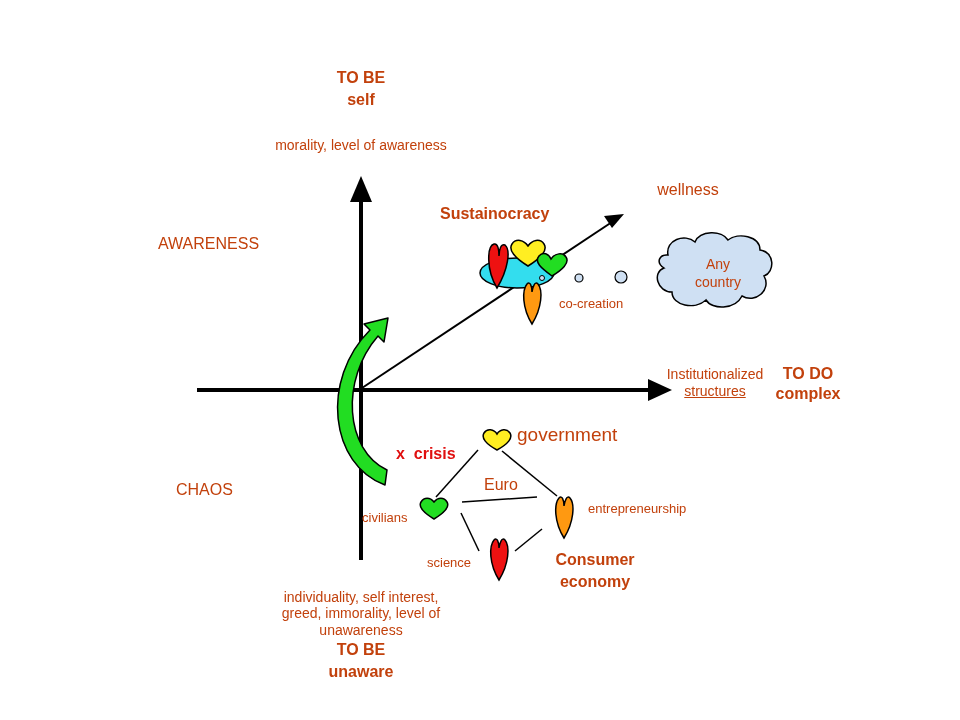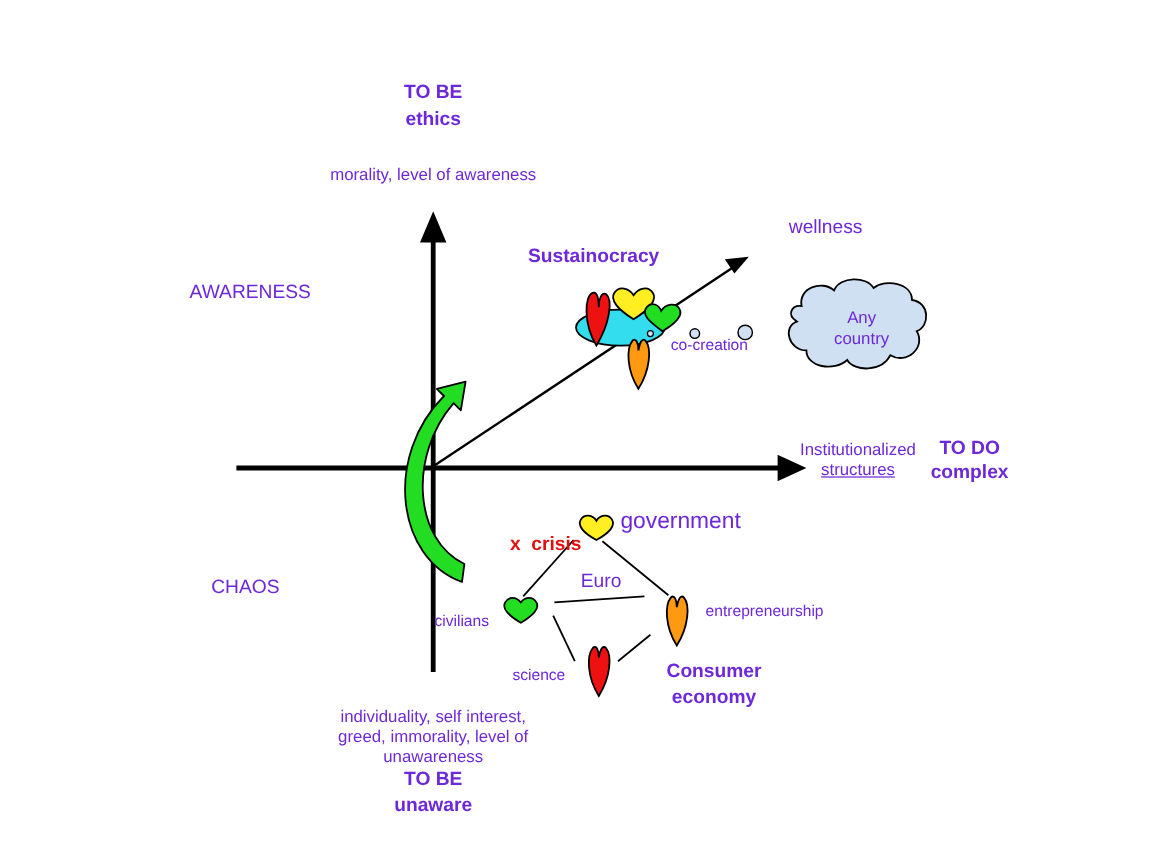--- a/index.html
+++ b/index.html
@@ -1,18 +1,18 @@
 <!DOCTYPE html>
 <html><head>
 <meta charset="utf-8">
 <style>
   html, body { margin: 0; padding: 0; background: #ffffff; }
   body { width: 960px; height: 720px; overflow: hidden; position: relative; font-family: "Liberation Sans", sans-serif; }
   #stage { position: absolute; left: 0; top: 0; width: 960px; height: 720px; }
-  .t { position: absolute; color: #6d28d9; white-space: nowrap; text-align: center; font-family: "Liberation Sans", sans-serif; line-height: 1.2; }
+  .t { position: absolute; color: #c2410c; white-space: nowrap; text-align: center; font-family: "Liberation Sans", sans-serif; line-height: 1.2; }
   .b { font-weight: bold; }
 </style>
 </head>
 <body>
 
 <div id="stage">
   <svg width="960" height="720" viewBox="0 0 960 720" style="position:absolute;left:0;top:0;">
     <defs></defs>
 
     <line x1="197" y1="390" x2="655" y2="390" stroke="#000" stroke-width="4"></line>
@@ -43,39 +43,39 @@
     <line x1="461" y1="513" x2="479" y2="551" stroke="#000" stroke-width="1.5"></line>
     <line x1="515" y1="551" x2="542" y2="529" stroke="#000" stroke-width="1.5"></line>
 
     <path d="M 497,450 C 486,444 481,438 484,433 C 487,428 494,429 497,434 C 500,429 507,428 510,433 C 513,438 508,444 497,450 Z" fill="#ffee22" stroke="#000" stroke-width="1.5"></path>
     <path d="M 434,519 C 424,513 418,507 421,502 C 424,497 430,497 434,502 C 438,497 444,497 447,502 C 450,507 444,513 434,519 Z" fill="#22dd22" stroke="#000" stroke-width="1.5"></path>
     <path d="M 564,538 C 554,522 554,504 559,498 C 562,495 564,500 564,506 C 565,500 567,495 570,498 C 575,504 574,522 564,538 Z" fill="#ff9911" stroke="#000" stroke-width="1.5"></path>
     <path d="M 499,580 C 489,564 489,546 494,540 C 497,537 499,542 499,548 C 500,542 502,537 505,540 C 510,546 509,564 499,580 Z" fill="#ee1111" stroke="#000" stroke-width="1.5"></path>
   </svg>
 
   <div class="t b" style="left:300px;top:68px;width:122px;font-size:16px;">TO BE</div>
-  <div class="t b" style="left:300px;top:90px;width:122px;font-size:16px;">ethics</div>
+  <div class="t b" style="left:300px;top:90px;width:122px;font-size:16px;">self</div>
   <div class="t" style="left:240px;top:137px;width:242px;font-size:14px;">morality, level of awareness</div>
 
   <div class="t" style="left:158px;top:234px;font-size:16px;text-align:left;">AWARENESS</div>
   <div class="t" style="left:176px;top:480px;font-size:16px;text-align:left;">CHAOS</div>
 
   <div class="t" style="left:580px;top:180px;width:216px;font-size:16px;">wellness</div>
 
   <div class="t b" style="left:440px;top:204px;font-size:16px;text-align:left;">Sustainocracy</div>
-  <div class="t" style="left:559px;top:280px;font-size:13px;text-align:center;">co-creation</div>
+  <div class="t" style="left:559px;top:296px;font-size:13px;text-align:center;">co-creation</div>
   <div class="t" style="left:668px;top:256px;width:100px;font-size:14px;">Any</div>
   <div class="t" style="left:668px;top:274px;width:100px;font-size:14px;">country</div>
 
   <div class="t" style="left:655px;top:366px;width:120px;font-size:14px;">Institutionalized</div>
   <div class="t" style="left:655px;top:383px;width:120px;font-size:14px;text-decoration:underline;">structures</div>
   <div class="t b" style="left:766px;top:364px;width:84px;font-size:16px;">TO DO</div>
   <div class="t b" style="left:766px;top:384px;width:84px;font-size:16px;">complex</div>
 
-  <div class="t b" style="left:396px;top:444px;font-size:16px;text-align:left;color:#e01010;white-space:pre;margin-left:29px;">x  crisis</div>
+  <div class="t b" style="left:396px;top:444px;font-size:16px;text-align:left;color:#e01010;white-space:pre;">x  crisis</div>
   <div class="t" style="left:484px;top:475px;font-size:16px;text-align:left;">Euro</div>
   <div class="t" style="left:517px;top:424px;font-size:19px;text-align:left;">government</div>
   <div class="t" style="left:362px;top:510px;font-size:13px;text-align:left;">civilians</div>
   <div class="t" style="left:588px;top:501px;font-size:13px;text-align:left;">entrepreneurship</div>
   <div class="t" style="left:427px;top:555px;font-size:13px;text-align:left;">science</div>
   <div class="t b" style="left:540px;top:550px;width:110px;font-size:16px;">Consumer</div>
   <div class="t b" style="left:540px;top:572px;width:110px;font-size:16px;">economy</div>
 
   <div class="t" style="left:250px;top:589px;width:222px;font-size:14px;">individuality, self interest,</div>
   <div class="t" style="left:250px;top:605px;width:222px;font-size:14px;">greed, immorality, level of</div>

